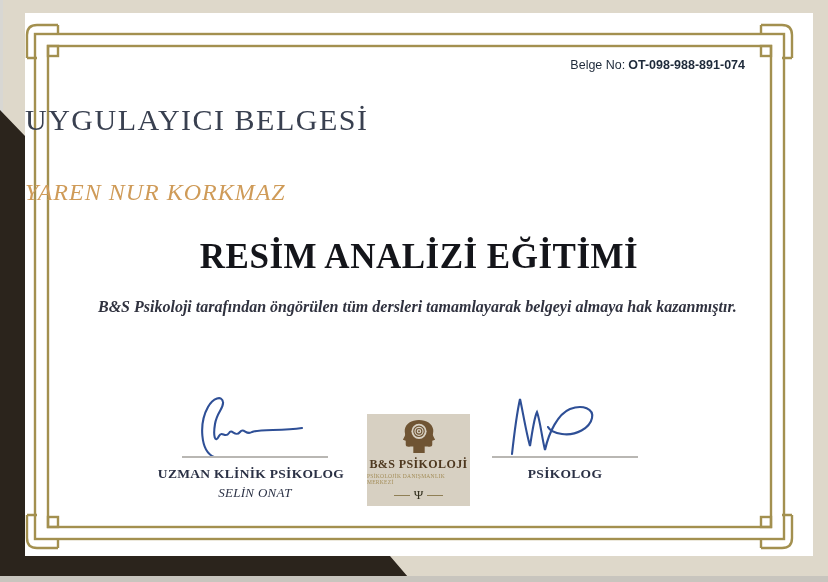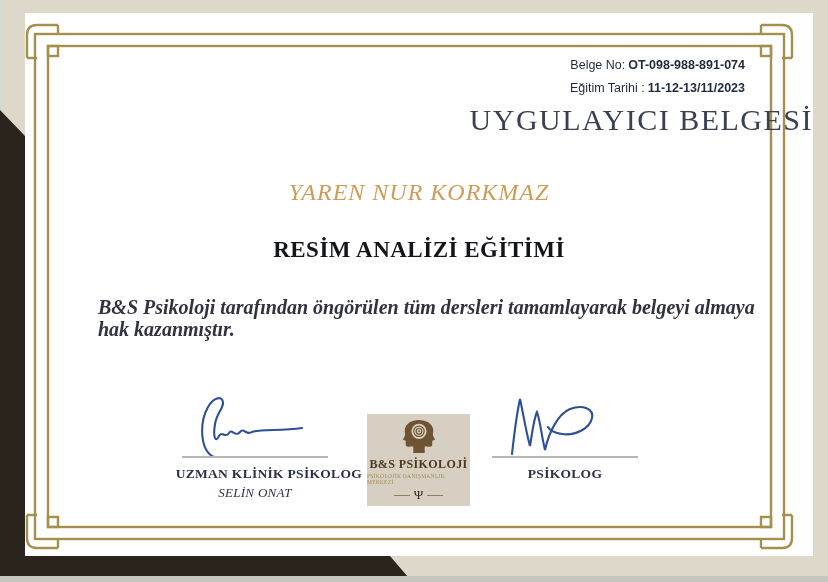--- a/index.html
+++ b/index.html
@@ -28,40 +28,40 @@
     position:absolute; top:54px; right:83px;
     text-align:right;
     font-family:"Liberation Sans", sans-serif;
     font-size:12.5px; line-height:23px;
     color: var(--navy_ink, #1e2a3a);
   }
   .meta .val { font-weight:bold; margin-left:3px; }
 
   .cert-title {
     position:absolute; left:25px; top:103px; width:788px;
-    text-align:right;
+    text-align:left;
     font-size:30px; letter-spacing:1.5px;
     color: var(--title_ink, #394050);
   }
   .recipient {
     position:absolute; left:25px; top:179px; width:788px;
-    text-align:center; font-style:italic;
+    font-style:italic;
     font-size:24px; letter-spacing:1px;
     color: var(--name_gold, #cf9b58);
   }
   .course {
     position:absolute; left:25px; top:237px; width:788px;
     text-align:center; font-weight:bold;
-    font-size:23px; letter-spacing:0.5px;
+    font-size:35px; letter-spacing:0.5px;
     color: var(--course_ink, #14151a);
   }
   .desc {
     position:absolute; left:98px; top:296px; width:665px;
     font-weight:bold; font-style:italic;
-    font-size:20px; line-height:22px;
+    font-size:16px; line-height:22px;
     color: var(--desc_ink, #30323f);
   }
 
   .sig-svg { position:absolute; }
   .sig-svg path { fill:none; stroke: var(--sig_blue, #2e4f96); stroke-width:2.1; stroke-linecap:round; }
   .sig-line {
     position:absolute; height:2px;
     background: var(--sig_line, #b9b7b3);
   }
   .sig-title {
@@ -121,36 +121,35 @@
     <path class="gl" d="M 58,548 H 37 Q 27,548 27,538 V 515 M 58,548 V 538 M 27,515 H 37"></path>
 
     <rect class="gl" x="48" y="46" width="10" height="10"></rect>
     <rect class="gl" x="761" y="46" width="10" height="10"></rect>
     <rect class="gl" x="48" y="517" width="10" height="10"></rect>
     <rect class="gl" x="761" y="517" width="10" height="10"></rect>
   </svg>
 
   <div class="meta">
     <div><span>Belge No:</span><span class="val">OT-098-988-891-074</span></div>
-    <div><span>Eğitim Tarihi :</span><span class="val">11-12-13/11/2023</span></div>
   </div>
 
   <div class="cert-title">UYGULAYICI BELGESİ</div>
   <div class="recipient">YAREN NUR KORKMAZ</div>
   <div class="course">RESİM ANALİZİ EĞİTİMİ</div>
 
   <div class="desc">
     <div>B&amp;S Psikoloji tarafından öngörülen tüm dersleri tamamlayarak belgeyi almaya hak kazanmıştır.</div>
   </div>
 
   <svg class="sig-svg" style="left:186px; top:393px;" width="120" height="68" viewBox="0 0 120 68">
     <path d="M 28,64 C 14,58 13,30 22,14 C 27,5 36,2 37,9 C 38,15 31,19 29,31 C 27,43 29,51 33,43 C 36,37 39,46 43,40 C 46,35 49,45 54,39 C 58,34 60,43 66,39 C 73,36 95,38 116,35"></path>
   </svg>
   <div class="sig-line" style="left:182px; top:456px; width:146px;"></div>
-  <div class="sig-title" style="left:152px; top:466px;text-align:right;">UZMAN  KLİNİK PSİKOLOG</div>
+  <div class="sig-title" style="left:146px; top:466px;">UZMAN  KLİNİK PSİKOLOG</div>
   <div class="sig-name" style="left:150px; top:485px;">SELİN ONAT</div>
 
   <div class="logo-box">
     <svg class="logo-faces" width="44" height="36" viewBox="0 0 44 38">
       <path class="head" d="M 22,1 C 14,1 8,5 7,11 C 6.5,14 8,16 7,18 L 5,22 L 8,23 L 8,27 C 8,29 10,30 13,29 L 16,29 L 16,36 L 28,36 L 28,29 L 31,29 C 34,30 36,29 36,27 L 36,23 L 39,22 L 37,18 C 36,16 37.5,14 37,11 C 36,5 30,1 22,1 Z"></path>
       <circle class="spiral-bg" cx="22" cy="13" r="8"></circle>
       <circle class="spiral-ring" cx="22" cy="13" r="5.5"></circle>
       <circle class="spiral-ring" cx="22" cy="13" r="3"></circle>
       <circle cx="22" cy="13" r="1" fill="#6f5433"></circle>
     </svg>

